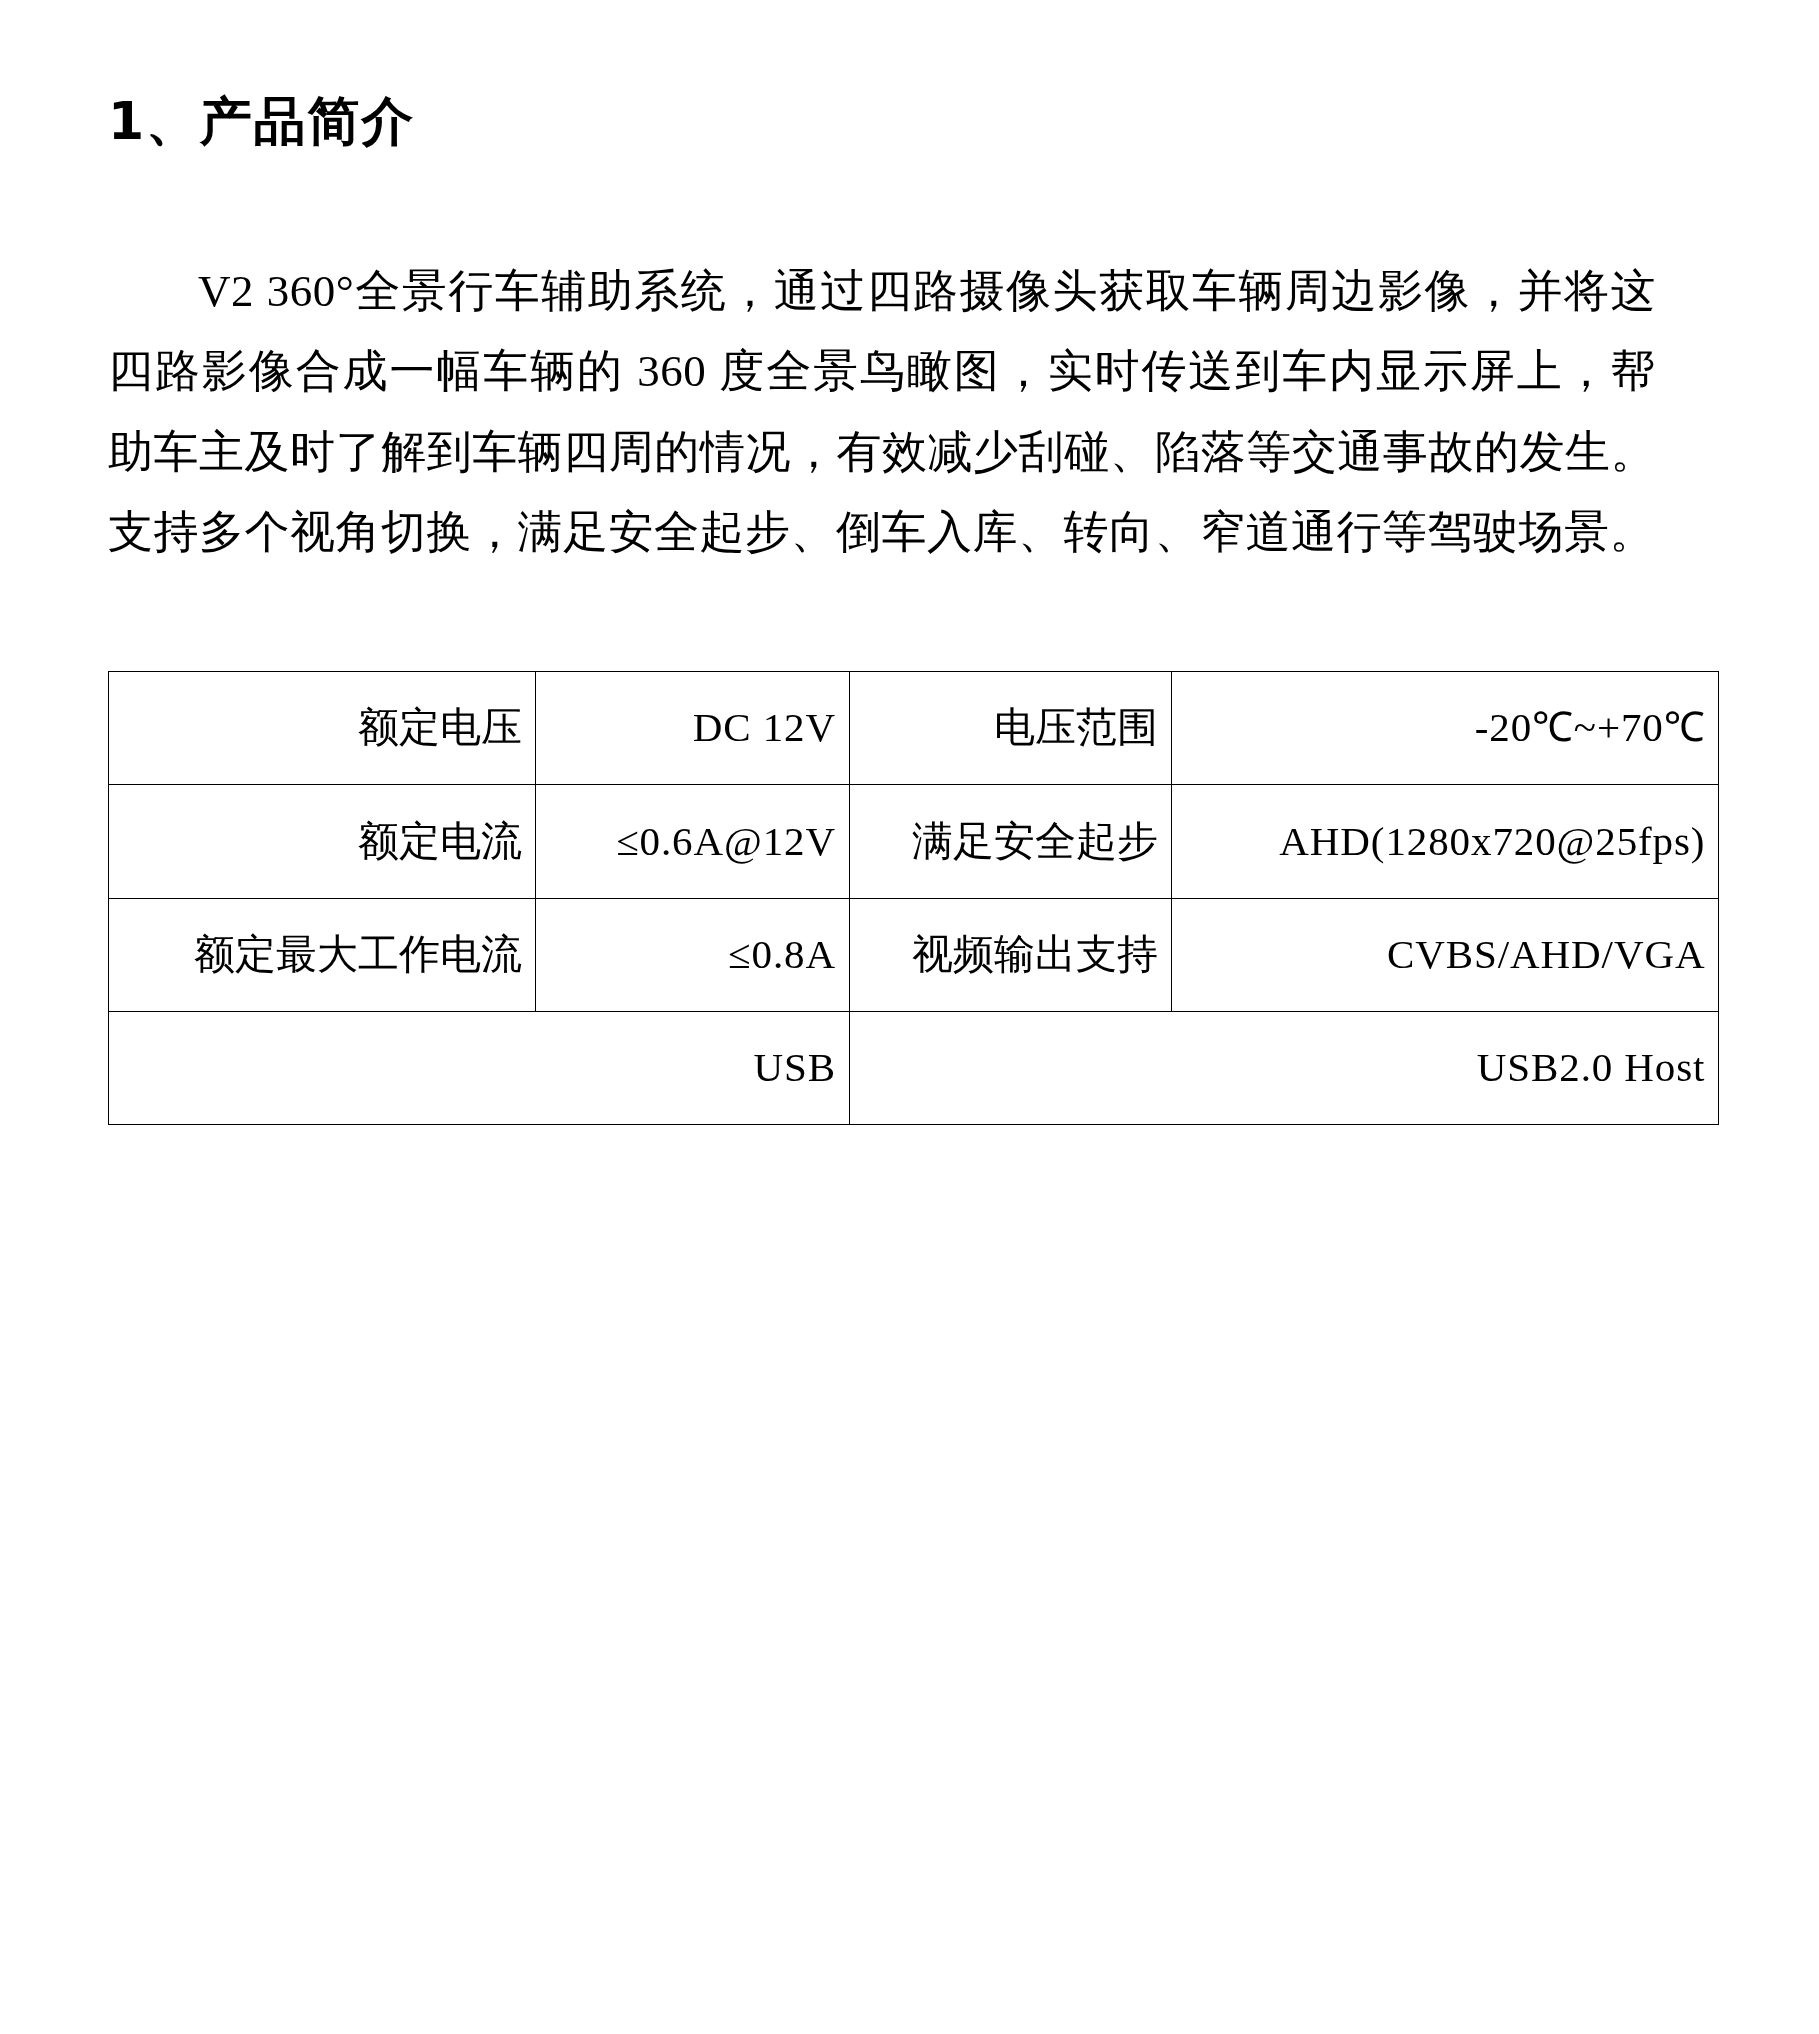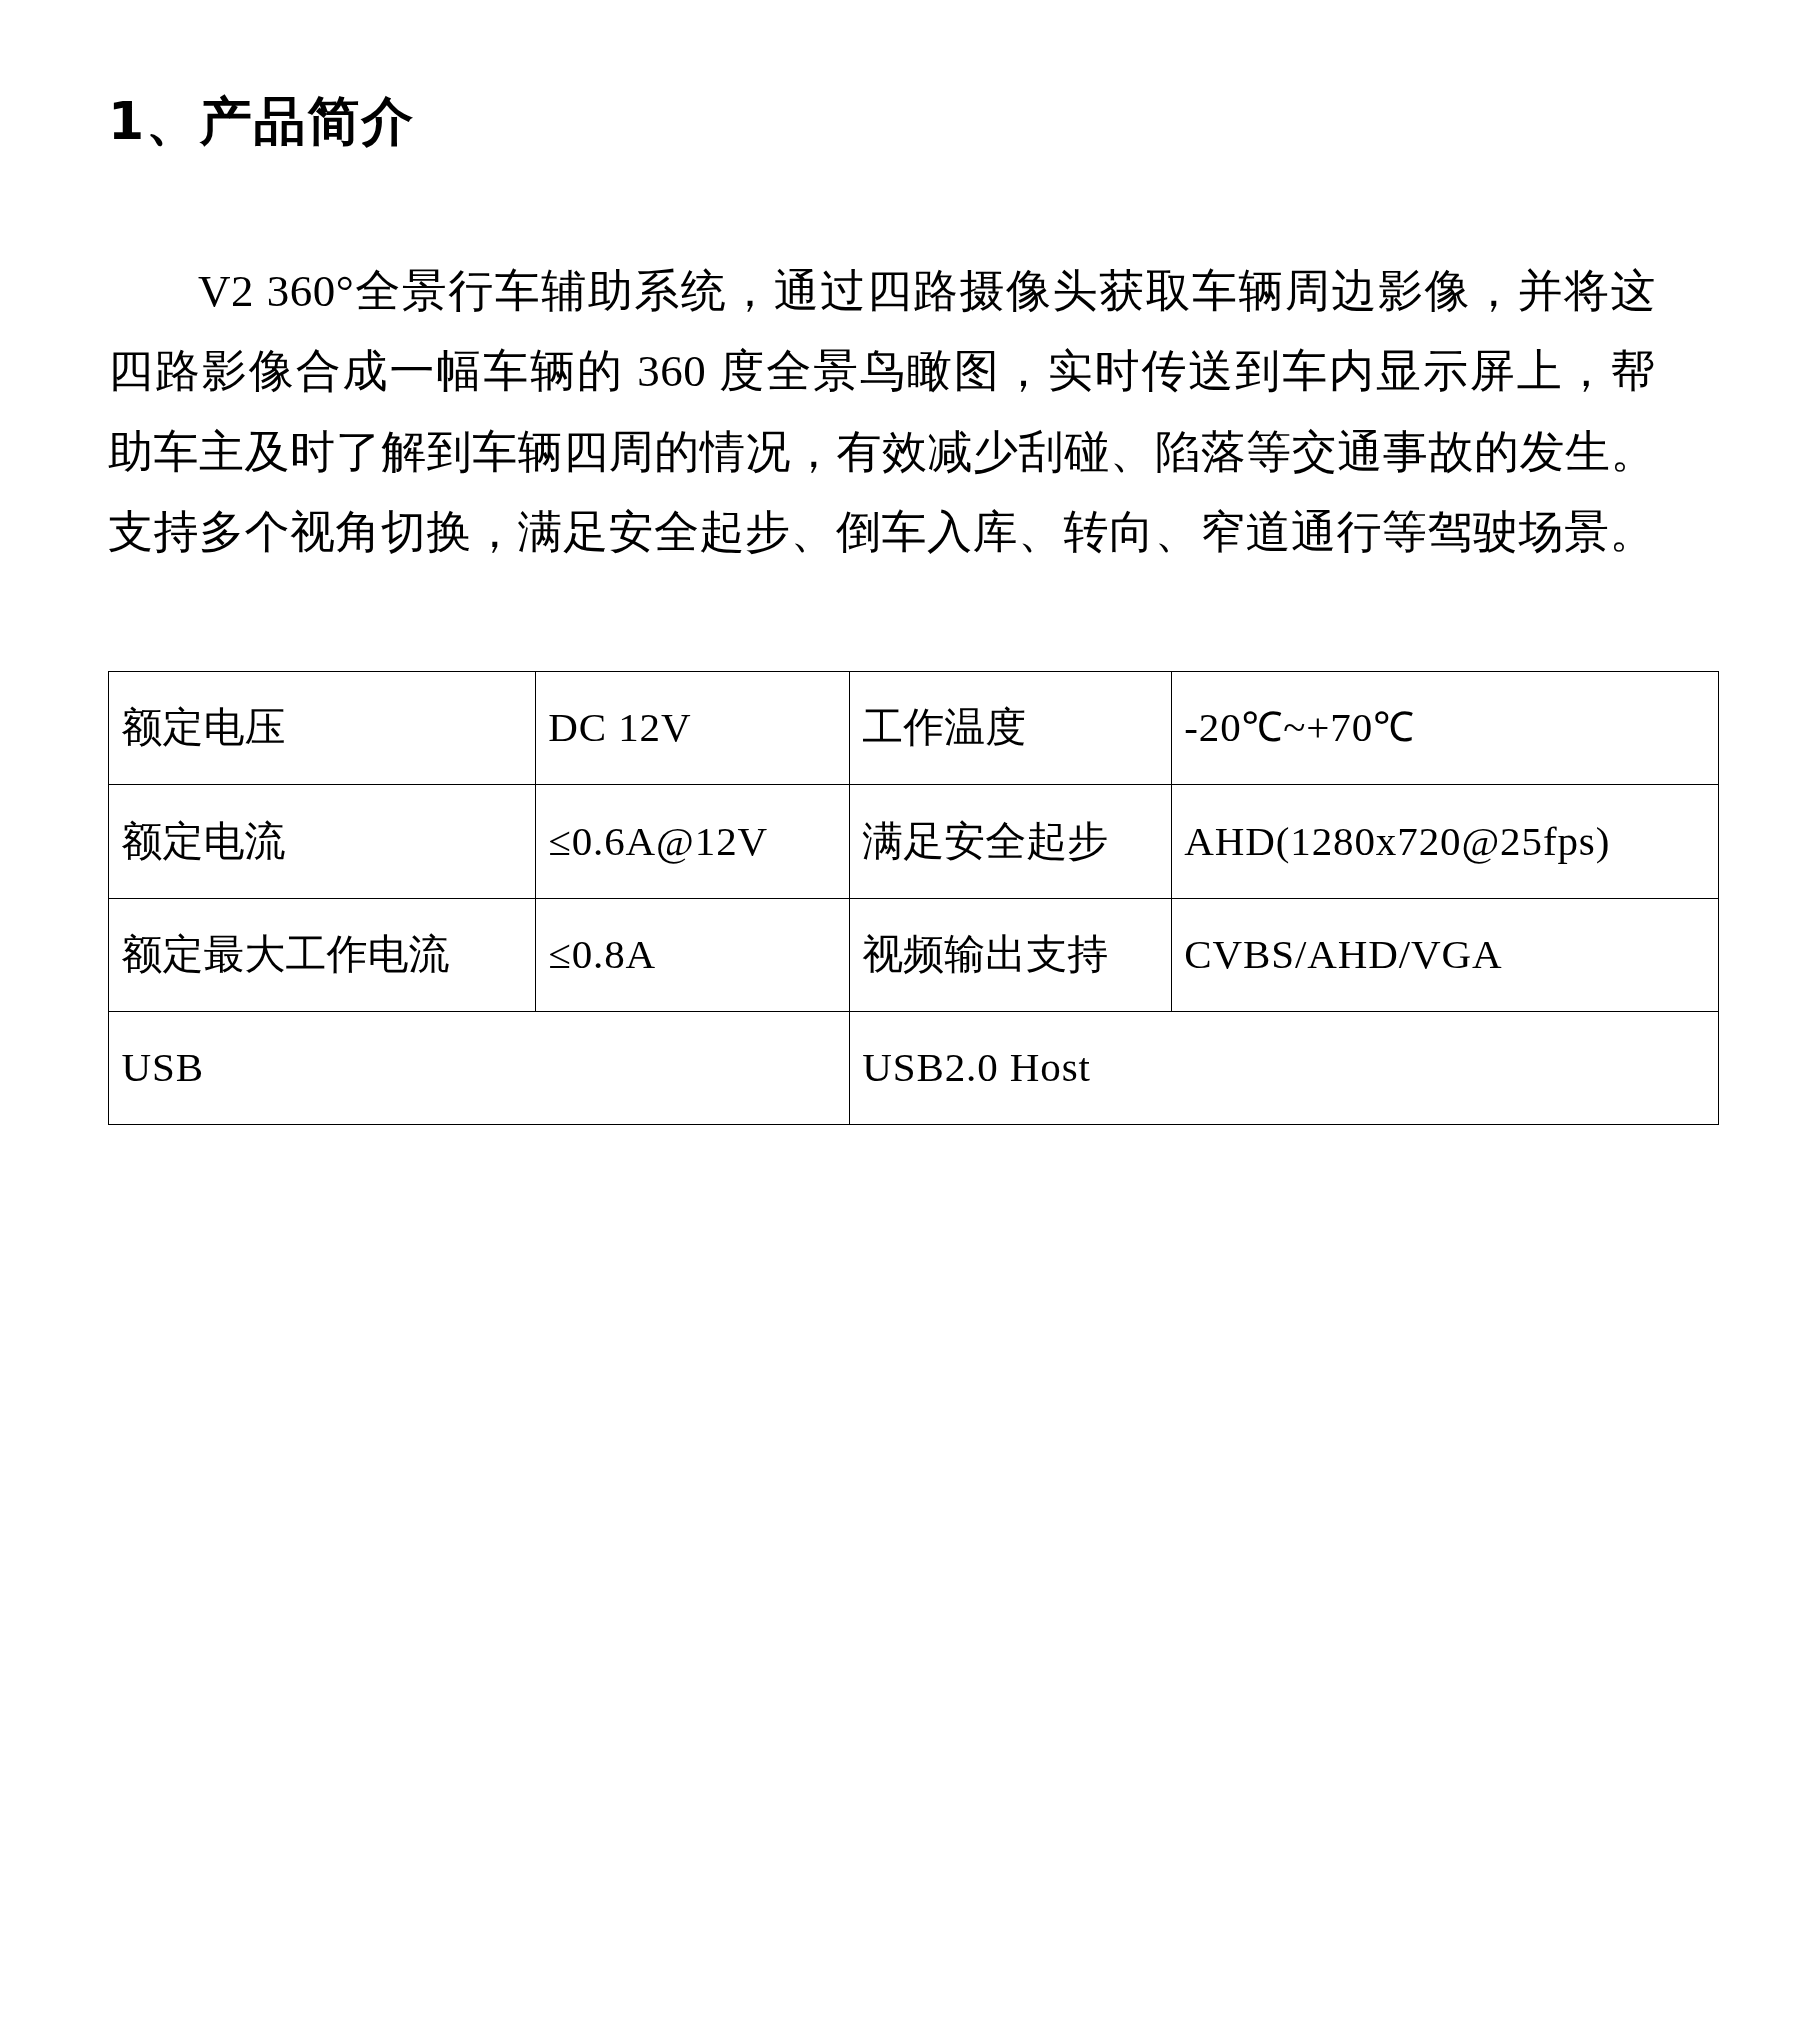--- a/index.html
+++ b/index.html
@@ -51,21 +51,21 @@
     margin-top: 99px;
     border-collapse: collapse;
     width: 1611px;
     table-layout: fixed;
   }
   .spec-table td {
     border: 1.8px solid #000000;
     font-family: "Liberation Serif", serif;
     font-size: 41px;
     line-height: 1.6;
-    text-align: left;
+    text-align: right;
     vertical-align: middle;
     padding: 23.4px 12.6px;
     word-break: break-all;
   }
   .col-a { width: 26.5%; }
   .col-b { width: 19.5%; }
   .col-c { width: 20%; }
   .col-d { width: 34%; }
   .cjk {
     font-family: "DejaVu Sans", "Liberation Serif", serif;
@@ -89,21 +89,21 @@
     <colgroup>
       <col class="col-a">
         <col class="col-b">
         <col class="col-c">
         <col class="col-d">
     </colgroup>
     <tbody>
       <tr>
         <td class="cjk">额定电压</td>
         <td class="mono-ish">DC 12V</td>
-        <td class="cjk">工作温度</td>
+        <td class="cjk">电压范围</td>
         <td class="mono-ish">-20℃~+70℃</td>
       </tr>
       <tr>
         <td class="cjk">额定电流</td>
         <td class="mono-ish">≤0.6A@12V</td>
         <td class="cjk">满足安全起步</td>
         <td class="mono-ish">AHD(1280x720@25fps)</td>
       </tr>
       <tr>
         <td class="cjk">额定最大工作电流</td>

